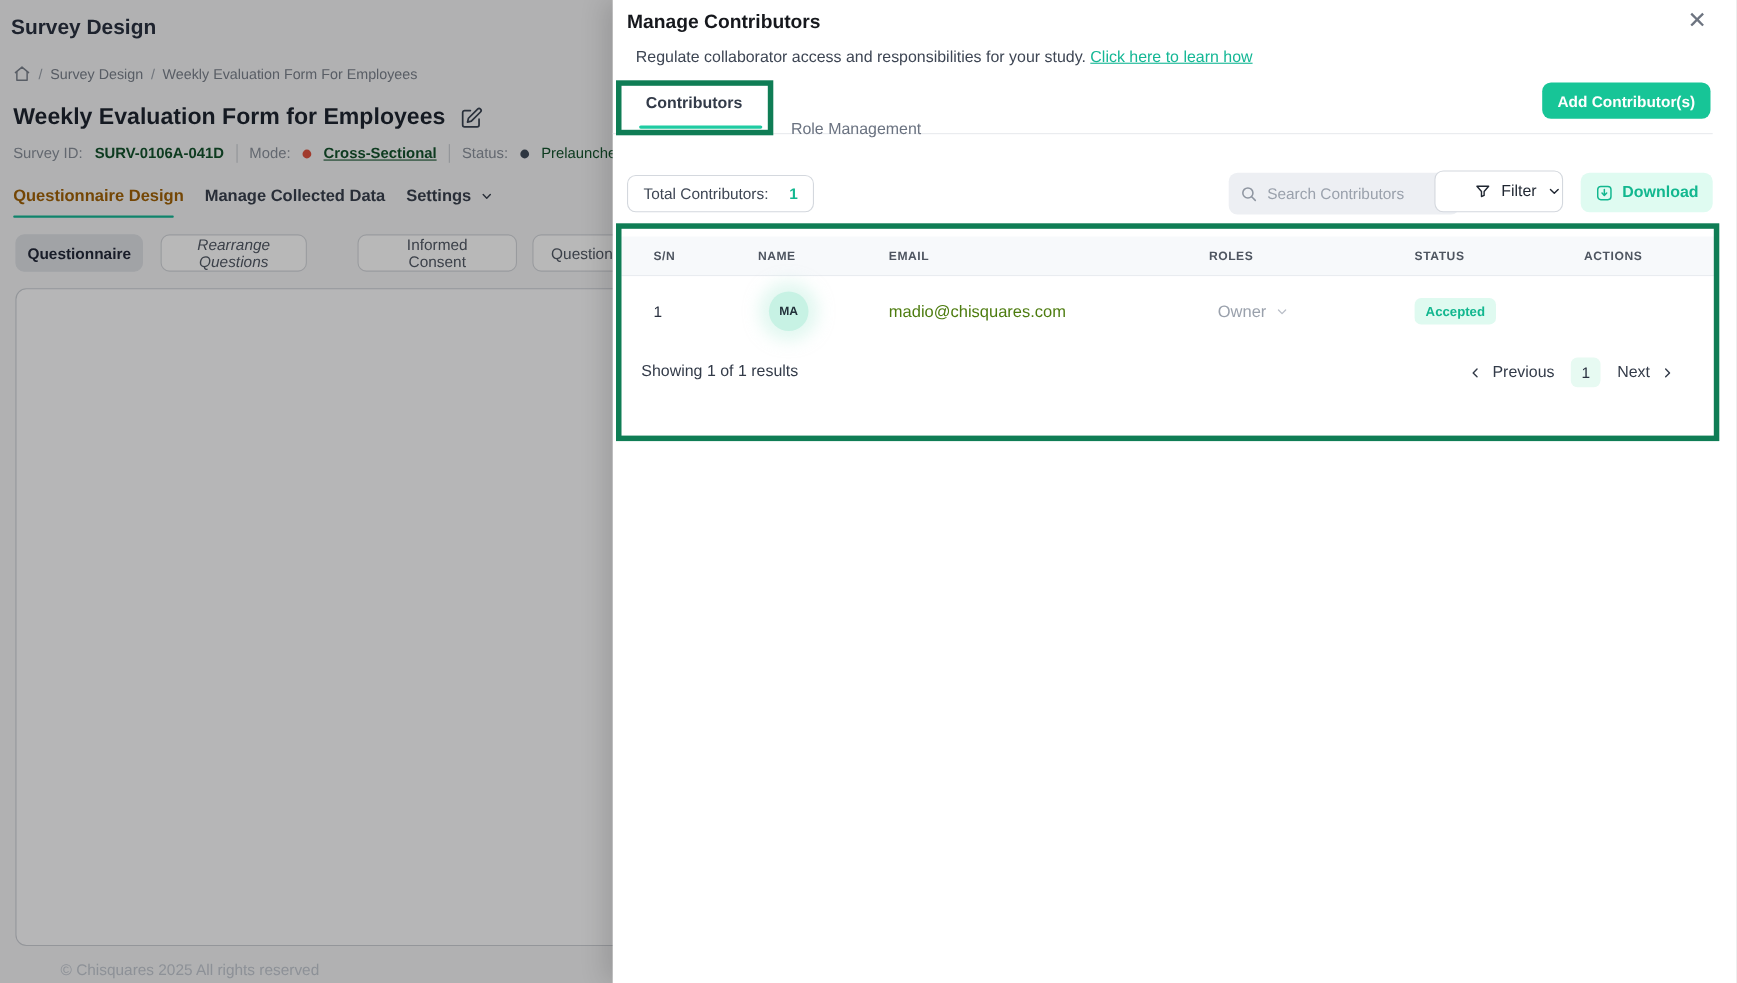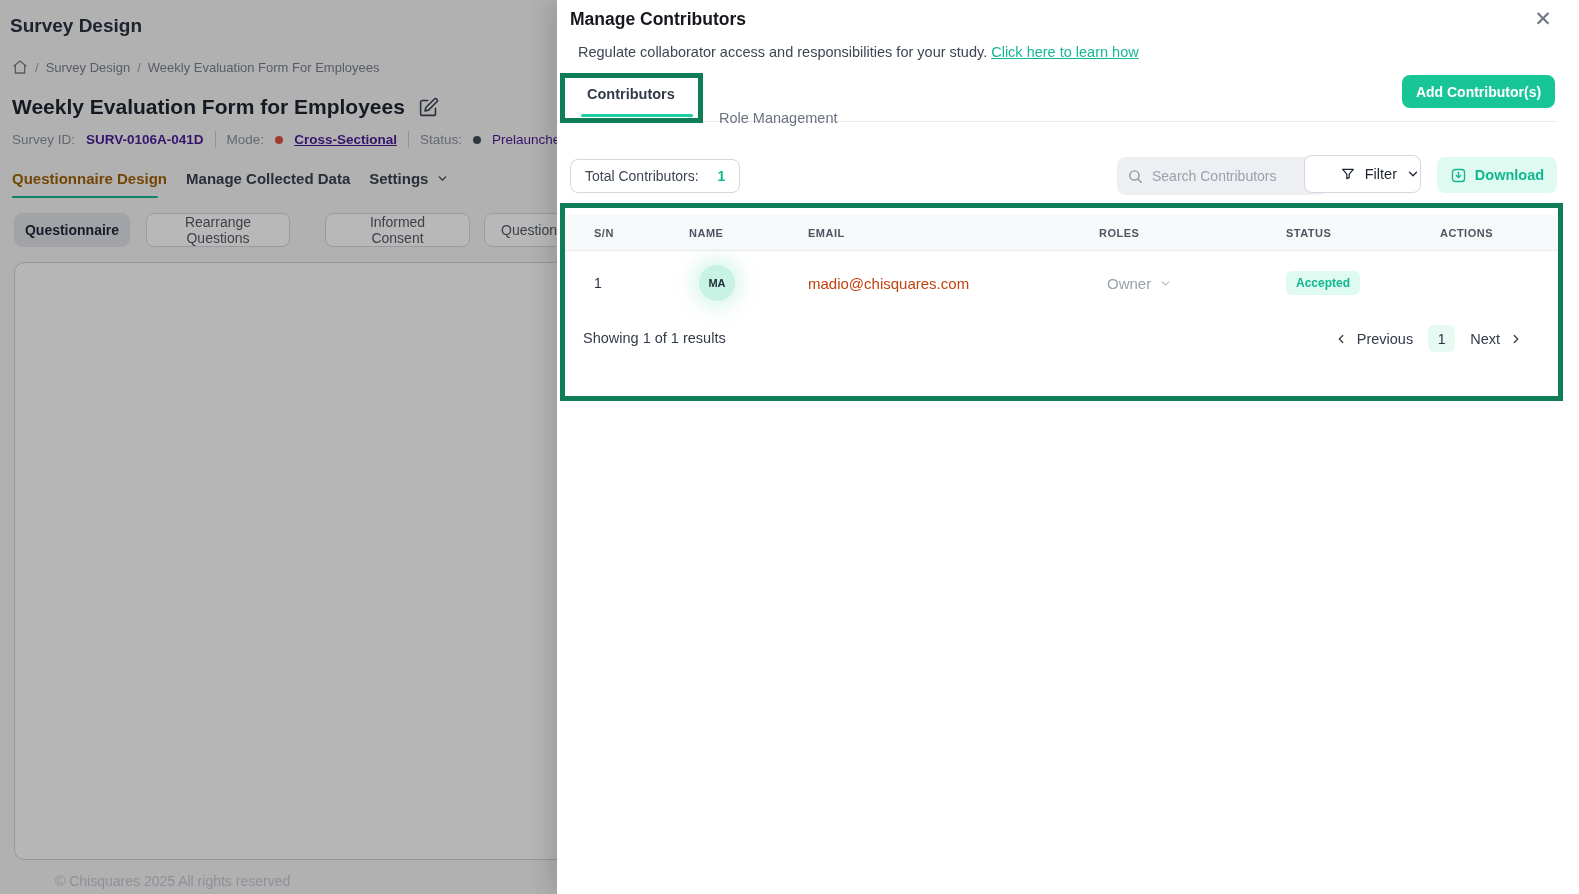--- a/index.html
+++ b/index.html
@@ -9,21 +9,21 @@
 
   
   .left-page { position:absolute; inset:0; background:#F5F6F7; }
   .lp-h1 { position:absolute; left:10px; top:15px; font-size:19px; font-weight:700; color:#2A3140; }
   .breadcrumb { position:absolute; left:12px; top:59px; display:flex; align-items:center; gap:7px; font-size:13px; color:#7B818C; }
   .breadcrumb .sep { color:#9BA1AB; }
   .lp-title-row { position:absolute; left:12px; top:95px; display:flex; align-items:center; gap:13px; }
   .lp-title { font-size:21px; font-weight:700; color:#1E2430; }
   .edit-ic { width:21px; height:21px; }
   .meta-row { position:absolute; left:12px; top:131px; display:flex; align-items:center; gap:11px; font-size:13.5px; color:#8A909B; }
-  .meta-row .val { color:#4c1d95; font-weight:600; }
+  .meta-row .val { color:#14532d; font-weight:600; }
   .meta-row .vdiv { width:1px; height:17px; background:#C9CCD2; }
   .dot { width:8px; height:8px; border-radius:50%; display:inline-block; }
   .dot-red { background:#E0523F; }
   .dot-dark { background:#414B5A; }
   .dot-orange { background:#F2A33C; }
   .u { text-decoration:underline; }
   .lp-tabs { position:absolute; left:12px; top:170px; display:flex; align-items:center; gap:19px; font-size:15px; font-weight:600; color:#39404E; }
   .lp-tab-active { color:#a16207; }
   .lp-tab-underline { position:absolute; left:12px; top:196px; width:146px; height:2px; background:#16B795; border-radius:2px; }
   .lp-btn { position:absolute; top:213px; height:34px; border-radius:8px; border:1px solid #D5D7DC; background:#FFFFFF; color:#535A66; font-size:14px; display:flex; align-items:center; justify-content:center; padding:0 16px; }
@@ -53,21 +53,21 @@
   .m-search input::placeholder { color:#9AA1AC; }
   .m-filter { position:absolute; left:747px; top:155px; width:117px; height:38px; background:#fff; border:1px solid #D4D8DE; border-radius:8px; display:flex; align-items:center; justify-content:flex-end; gap:9px; font-size:14.5px; color:#1F2631; cursor:pointer; font-family:inherit; }
   .m-download { position:absolute; left:880px; top:157px; width:120px; height:36px; background:#DFFBF1; border:none; border-radius:8px; display:flex; align-items:center; justify-content:center; gap:8px; font-size:14.5px; font-weight:600; color:#12B78F; cursor:pointer; font-family:inherit; }
 
   
   .t-grid { display:grid; grid-template-columns:95px 119px 291px 187px 154px auto; align-items:center; padding-left:29px; }
   .m-thead { position:absolute; left:8px; top:215px; width:993px; height:36px; background:#F7F9FB; border-bottom:1px solid #E9ECF0; font-size:11px; font-weight:600; letter-spacing:0.5px; color:#4E5560; }
   .m-trow { position:absolute; left:8px; top:252px; width:993px; height:62px; background:#fff; }
   .m-trow .sn { font-size:14px; color:#2A3140; }
   .avatar { width:36px; height:36px; border-radius:50%; background:#C7F2E4; color:#22313A; font-size:11px; font-weight:700; display:flex; align-items:center; justify-content:center; box-shadow:0 0 14px 9px rgba(199,242,228,0.5); margin-left:10px; }
-  .email { font-size:15px; color:#c2410c; }
+  .email { font-size:15px; color:#4d7c0f; }
   .role-dd { display:flex; align-items:center; gap:8px; font-size:15px; color:#9AA1AC; background:none; border:none; cursor:pointer; font-family:inherit; padding-left:8px; }
   .badge { display:inline-block; background:#DFFAF0; color:#12B78F; font-size:12px; font-weight:600; padding:5px 10px; border-radius:6px; width:fit-content; }
   .m-showing { position:absolute; left:26px; top:330px; font-size:14.5px; color:#333B49; }
   .m-pager { position:absolute; right:56px; top:325px; display:flex; align-items:center; gap:15px; font-size:14.5px; color:#333B49; }
   .pg-btn { display:flex; align-items:center; gap:9px; background:none; border:none; font-size:14.5px; color:#333B49; cursor:pointer; font-family:inherit; }
   .pg-page { width:27px; height:27px; background:#E7FAF2; border-radius:6px; border:none; font-size:14px; color:#2A3140; cursor:pointer; font-family:inherit; }
 
   
   .ann { position:absolute; border:5px solid #0F7D55; pointer-events:none; }
   .ann-tab { left:560px; top:73px; width:143px; height:50px; }
@@ -127,21 +127,21 @@
       <span style="display:flex;align-items:center;gap:8px;">
         <span>Settings</span>
         <svg width="13" height="13" viewBox="0 0 24 24" fill="none" stroke="#39404E" stroke-width="2.4" stroke-linecap="round" stroke-linejoin="round">
             <path d="M6 9l6 6 6-6"></path>
           </svg>
       </span>
     </div>
     <div class="lp-tab-underline"></div>
 
     <button class="lp-btn lp-btn-active" style="left:14px;width:116px;">Questionnaire</button>
-    <button class="lp-btn" style="left:146px;width:144px;">Rearrange Questions</button>
+    <button class="lp-btn" style="left:146px;width:133px;font-style:italic;">Rearrange Questions</button>
     <button class="lp-btn" style="left:325px;width:145px;">Informed Consent</button>
     <button class="lp-btn" style="left:484px;width:140px;justify-content:flex-start;">Question</button>
 
     <div class="lp-panel"></div>
 
     <div class="lp-footer">© Chisquares 2025 All rights reserved</div>
   </div>
 
   <div class="overlay"></div>
 

